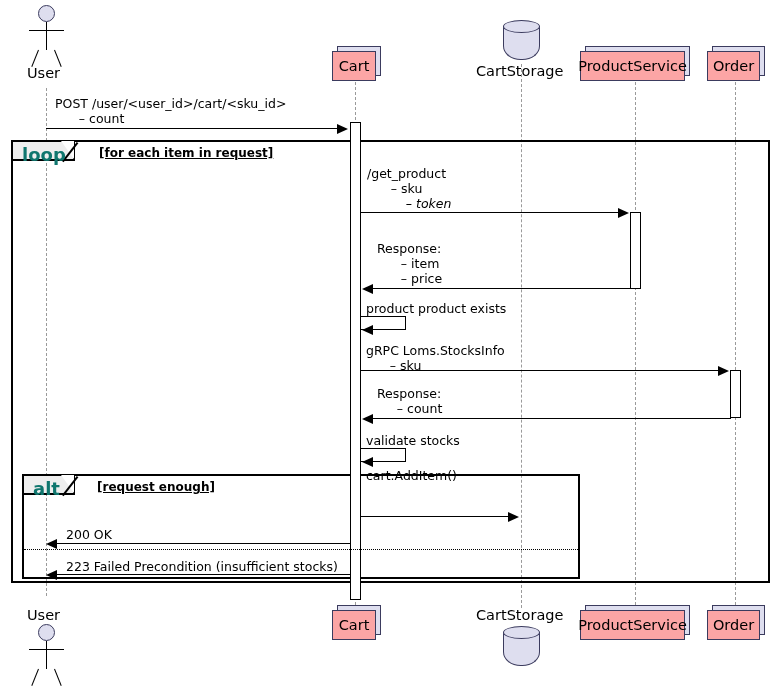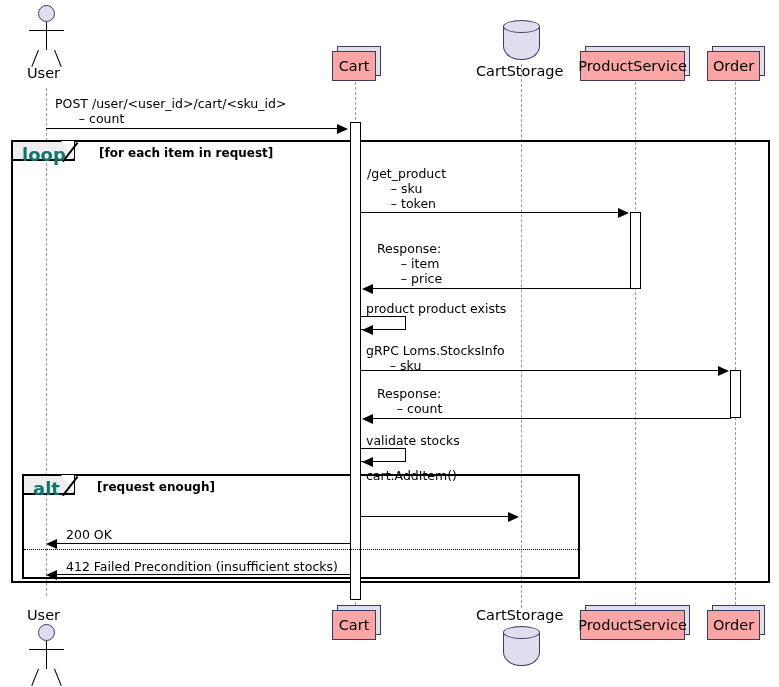--- a/index.html
+++ b/index.html
@@ -173,20 +173,21 @@
     white-space:nowrap;
   }
   .frame-cond{
     position:absolute;
     font-size:12px;
     font-weight:bold;
     color:#000;
     z-index:10;
     line-height:1;
     white-space:nowrap;
+    text-decoration:underline;
   }
   .frame-divider{
     position:absolute;
     height:0;
     border-top:1px dotted #000;
     z-index:8;
   }
 </style>
 </head>
 <body>
@@ -238,21 +239,21 @@
   <div class="activation" style="left:630px; top:212px; width:11px; height:77px;"></div>
   <div class="activation" style="left:730px; top:370px; width:11px; height:48px;"></div>
 
   <div class="msg-label" style="left:55px; top:96px;">POST /user/&lt;user_id&gt;/cart/&lt;sku_id&gt;</div>
   <div class="msg-label" style="left:55px; top:111px;">      – count</div>
   <div class="arrow-line" style="left:46px; top:128px; width:300px;"></div>
   <div class="arrow-head right" style="left:337px; top:124px;"></div>
 
   <div class="msg-label" style="left:367px; top:166px;">/get_product</div>
   <div class="msg-label" style="left:367px; top:181px;">      – sku</div>
-  <div class="msg-label" style="left:367px; top:196px;">      – token</div>
+  <div class="msg-label" style="left:382px; top:196px;font-style:italic;">      – token</div>
   <div class="arrow-line" style="left:361px; top:212px; width:260px;"></div>
   <div class="arrow-head right" style="left:618px; top:208px;"></div>
 
   <div class="msg-label" style="left:377px; top:241px;">Response:</div>
   <div class="msg-label" style="left:377px; top:256px;">      – item</div>
   <div class="msg-label" style="left:377px; top:271px;">      – price</div>
   <div class="arrow-line" style="left:366px; top:288px; width:265px;"></div>
   <div class="arrow-head left" style="left:362px; top:284px;"></div>
 
   <div class="msg-label" style="left:366px; top:301px;">product product exists</div>
@@ -274,21 +275,21 @@
   <div class="arrow-head left" style="left:362px; top:457px;"></div>
 
   <div class="msg-label" style="left:366px; top:468px;">cart.AddItem()</div>
   <div class="arrow-line" style="left:361px; top:516px; width:150px;"></div>
   <div class="arrow-head right" style="left:508px; top:512px;"></div>
 
   <div class="msg-label" style="left:66px; top:527px;">200 OK</div>
   <div class="arrow-line" style="left:50px; top:543px; width:300px;"></div>
   <div class="arrow-head left" style="left:46px; top:539px;"></div>
 
-  <div class="msg-label" style="left:66px; top:559px;">412 Failed Precondition (insufficient stocks)</div>
+  <div class="msg-label" style="left:66px; top:559px;">223 Failed Precondition (insufficient stocks)</div>
   <div class="arrow-line" style="left:50px; top:574px; width:300px;"></div>
   <div class="arrow-head left" style="left:46px; top:570px;"></div>
 
   <div class="actor-label" style="left:27px; top:608px;">User</div>
   <div class="actor-head" style="left:38px; top:624px;"></div>
   <div class="actor-line" style="left:46px; top:641px; width:1px; height:28px;"></div>
   <div class="actor-line" style="left:29px; top:649px; width:35px; height:1px;"></div>
   <div class="actor-line" style="left:38px; top:669px; width:1px; height:18px; transform:rotate(22deg); transform-origin:top center;"></div>
   <div class="actor-line" style="left:54px; top:669px; width:1px; height:18px; transform:rotate(-22deg); transform-origin:top center;"></div>
 

